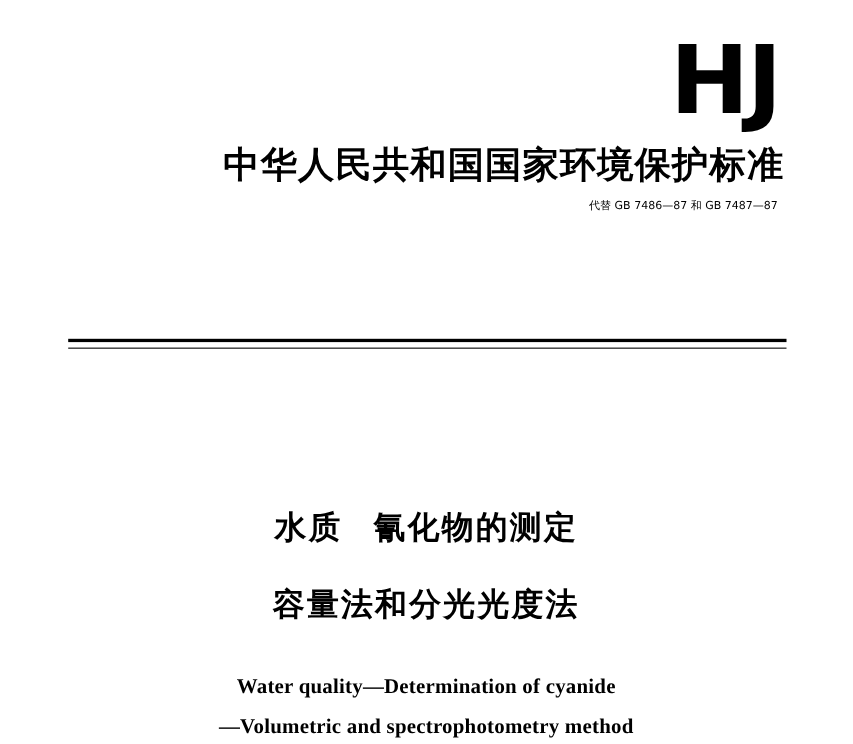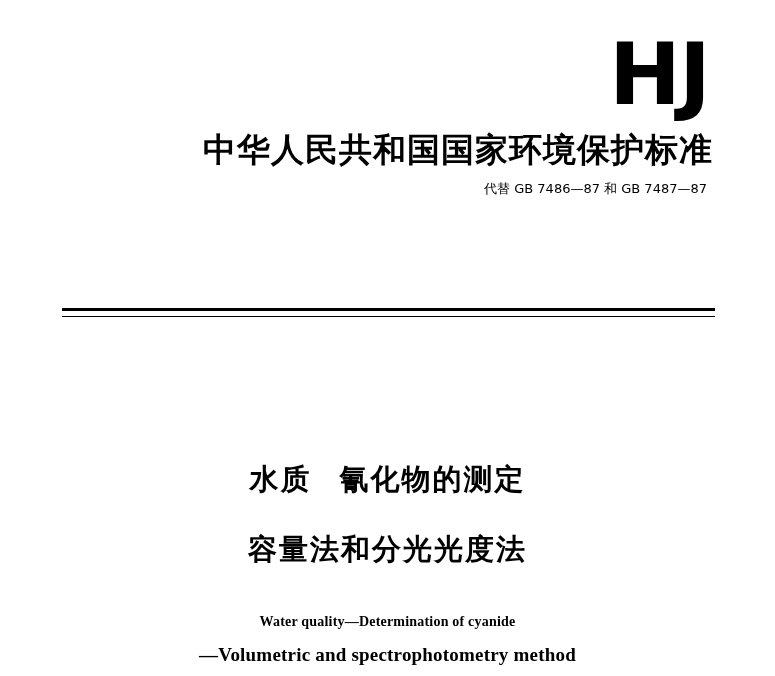--- a/index.html
+++ b/index.html
@@ -54,21 +54,21 @@
   }
   .standard-number {
     font-family: "DejaVu Sans Mono", monospace;
     font-size: 20px;
     letter-spacing: 1px;
     margin-top: 30px;
     padding-right: 8px;
   }
   .replaces-line {
     font-family: "DejaVu Sans", sans-serif;
-    font-size: 13px;
+    font-size: 10px;
     margin-top: 7px;
     padding-right: 8px;
     letter-spacing: 0px;
   }
 
   
   .rule-thick {
     position: absolute;
     left: 62px;
     right: 60px;
@@ -108,21 +108,21 @@
     font-family: "DejaVu Sans", sans-serif;
     font-weight: bold;
     font-size: 29px;
     letter-spacing: 2px;
     margin: 16px;
     margin-top: 30px;
   }
   .doc-title-en-1 {
     font-family: "Liberation Serif", serif;
     font-weight: bold;
-    font-size: 14px;
+    font-size: 19px;
     margin: 0;
     margin-top: 44px;
     letter-spacing: 0.2px;
   }
   .doc-title-en-2 {
     font-family: "Liberation Serif", serif;
     font-weight: bold;
     font-size: 19px;
     margin: 0;
     margin-top: 14px;

